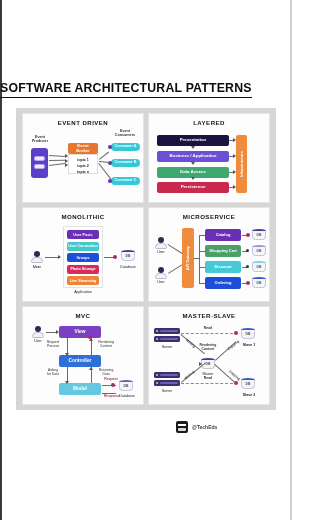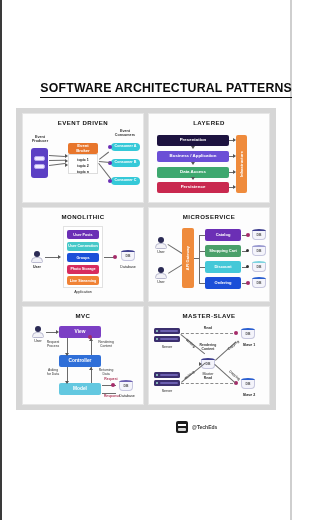--- a/index.html
+++ b/index.html
@@ -5,21 +5,21 @@
   html,body{margin:0;padding:0;}
   body{
     width:292px;height:520px;background:#ffffff;
     font-family:"Liberation Sans", sans-serif;
     overflow:hidden;position:relative;
   }
   .left-edge{position:absolute;left:0;top:0;width:2px;height:520px;background:#3a3a3a;}
   .right-edge{position:absolute;right:0;top:0;width:2px;height:520px;background:#cfcfcf;}
 
   
-  .title-wrap{position:absolute;left:0;top:78px;width:292px;text-align:right;}
+  .title-wrap{position:absolute;left:0;top:78px;width:292px;text-align:left;}
   .title{
     display:inline-block;font-size:12.3px;font-weight:bold;letter-spacing:.2px;
     color:#0b0b0b;border-bottom:1.6px solid #111;padding-bottom:2px;
   }
 
   
   .board{
     position:absolute;left:16px;top:108px;width:260px;height:302px;
     background:#d6d6d6;
   }

